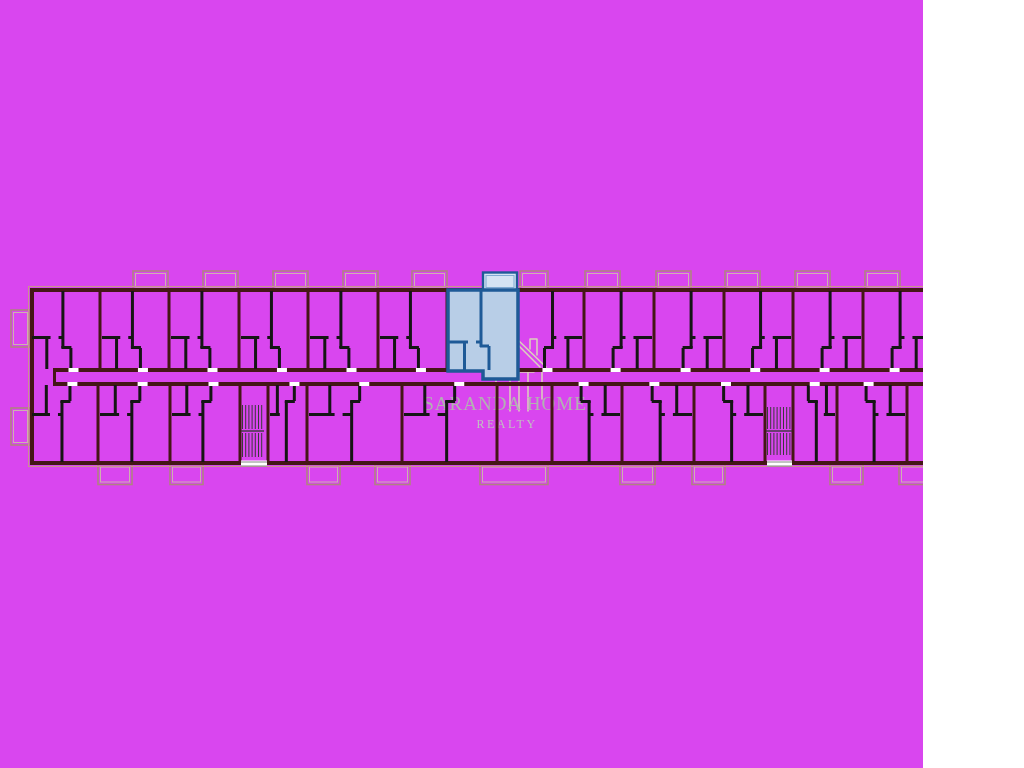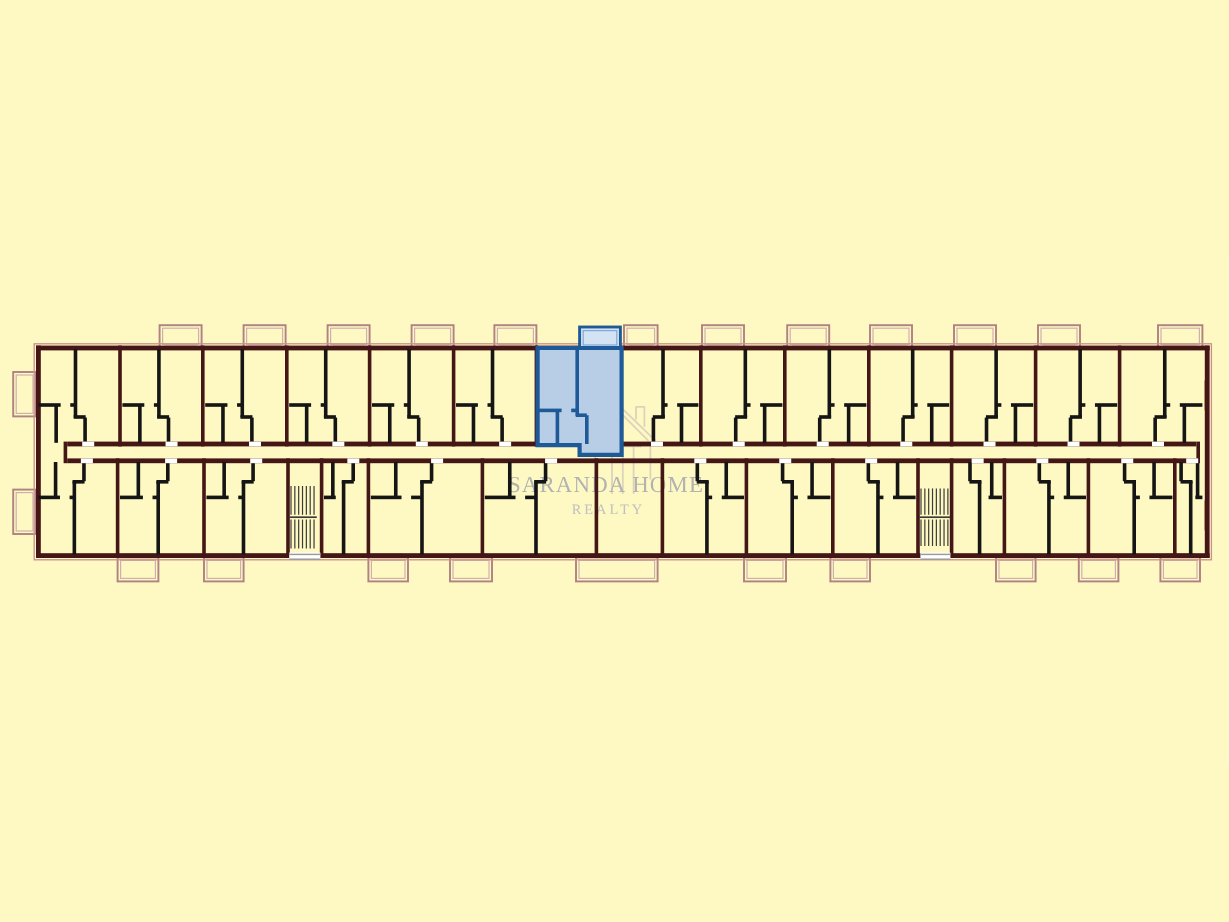--- a/index.html
+++ b/index.html
@@ -1,16 +1,16 @@
 <!DOCTYPE html>
 <html><head>
 <meta charset="utf-8">
 <style>
   html,body{margin:0;padding:0;background:#ffffff;}
-  .stage{position:relative;width:1024px;height:768px;background:#fef9c3;overflow:hidden;
+  .stage{position:relative;width:923px;height:768px;background:#d946ef;overflow:hidden;
          font-family:"Liberation Sans", sans-serif;}
   svg{display:block;}
   .wm-title{font-family:"Liberation Serif", serif;font-size:19px;letter-spacing:1px;}
   .wm-subtitle{font-family:"Liberation Serif", serif;font-size:12px;letter-spacing:2.5px;}
   .wm-icon path{fill:none;stroke-width:1.5;stroke-linecap:round;stroke-linejoin:round;}
 </style>
 </head>
 <body>
 
 <div class="stage">

